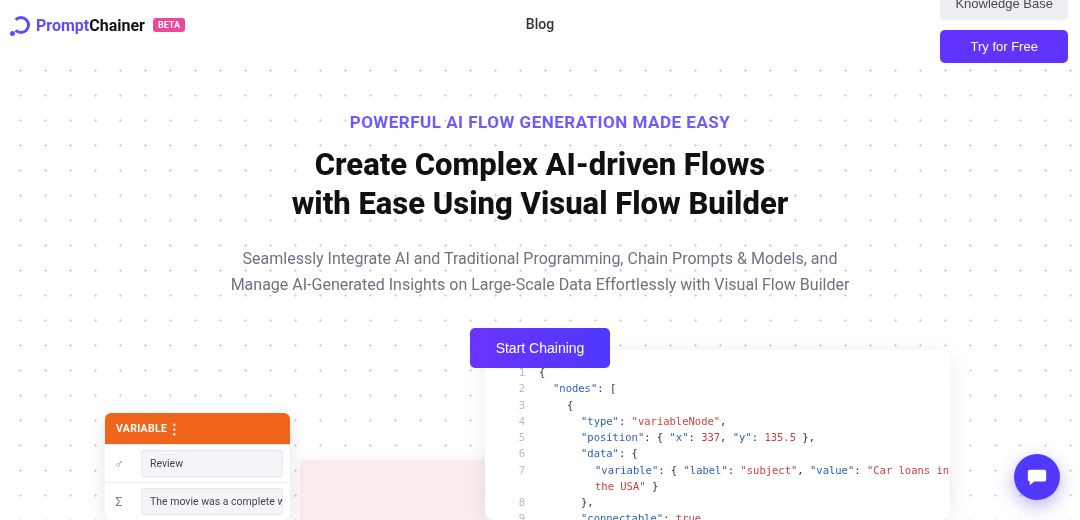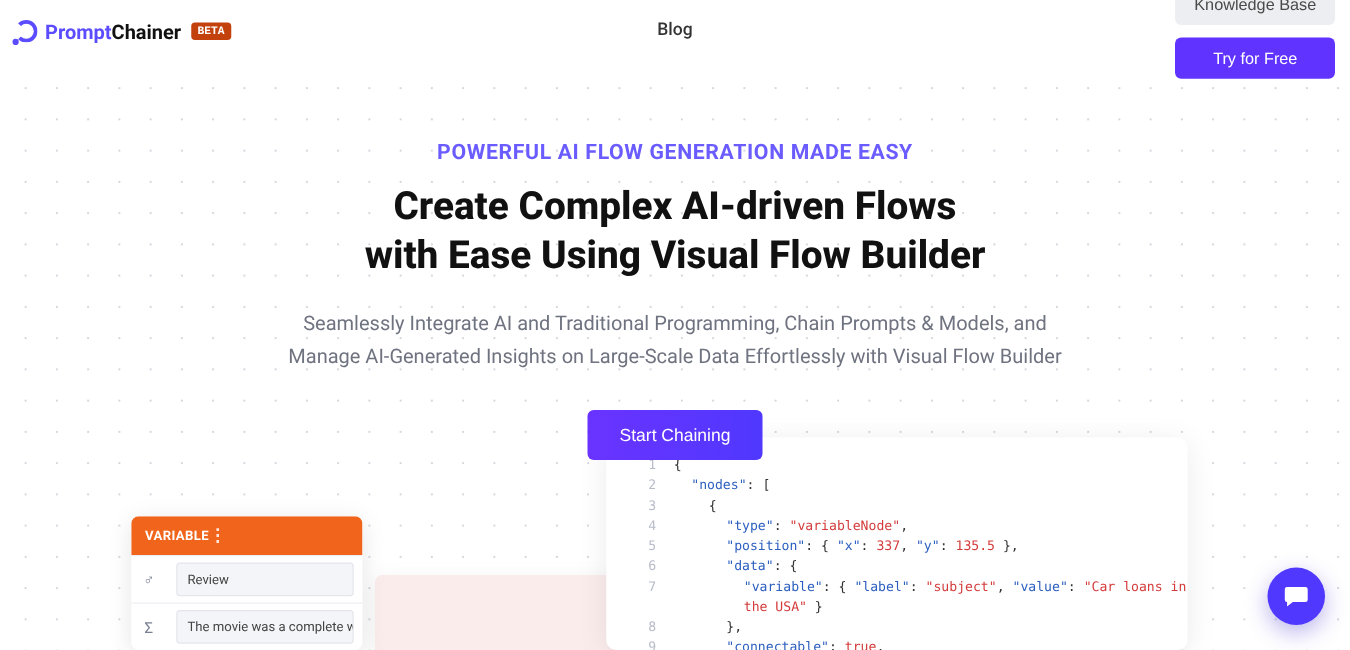--- a/index.html
+++ b/index.html
@@ -39,22 +39,22 @@
 .logo-mark {
   width:18px;height:18px;border:3px solid #5b4dff;border-radius:50%;
   border-left-color:transparent;
   position:relative;
 }
 .logo-mark::after{
   content:"";position:absolute;left:-5px;bottom:-5px;width:5px;height:5px;border-radius:50%;background:#5b4dff;
 }
 .logo .chainer{color:#111;}
 .beta-badge{
-  background:#c2410c;color:#fff;font-size:9px;font-weight:700;
-  padding:2px 5px;border-radius:3px;margin-left:2px;font-family:Liberation Mono, monospace;
+  background:#ec4899;color:#fff;font-size:9px;font-weight:700;
+  padding:2px 5px;border-radius:3px;margin-left:2px;
 }
 .nav-center{
   position:absolute;left:50%;top:0;transform:translateX(-50%);
   height:100%;display:flex;align-items:stretch;gap:0;
 }
 .nav-link{
   display:flex;align-items:center;padding:0 14px;font-size:14px;font-weight:500;
   color:#333;cursor:pointer;border-bottom:2px solid transparent;
 }
 .nav-link.active{ color:#5b4dff; border-bottom-color:#5b4dff;}

